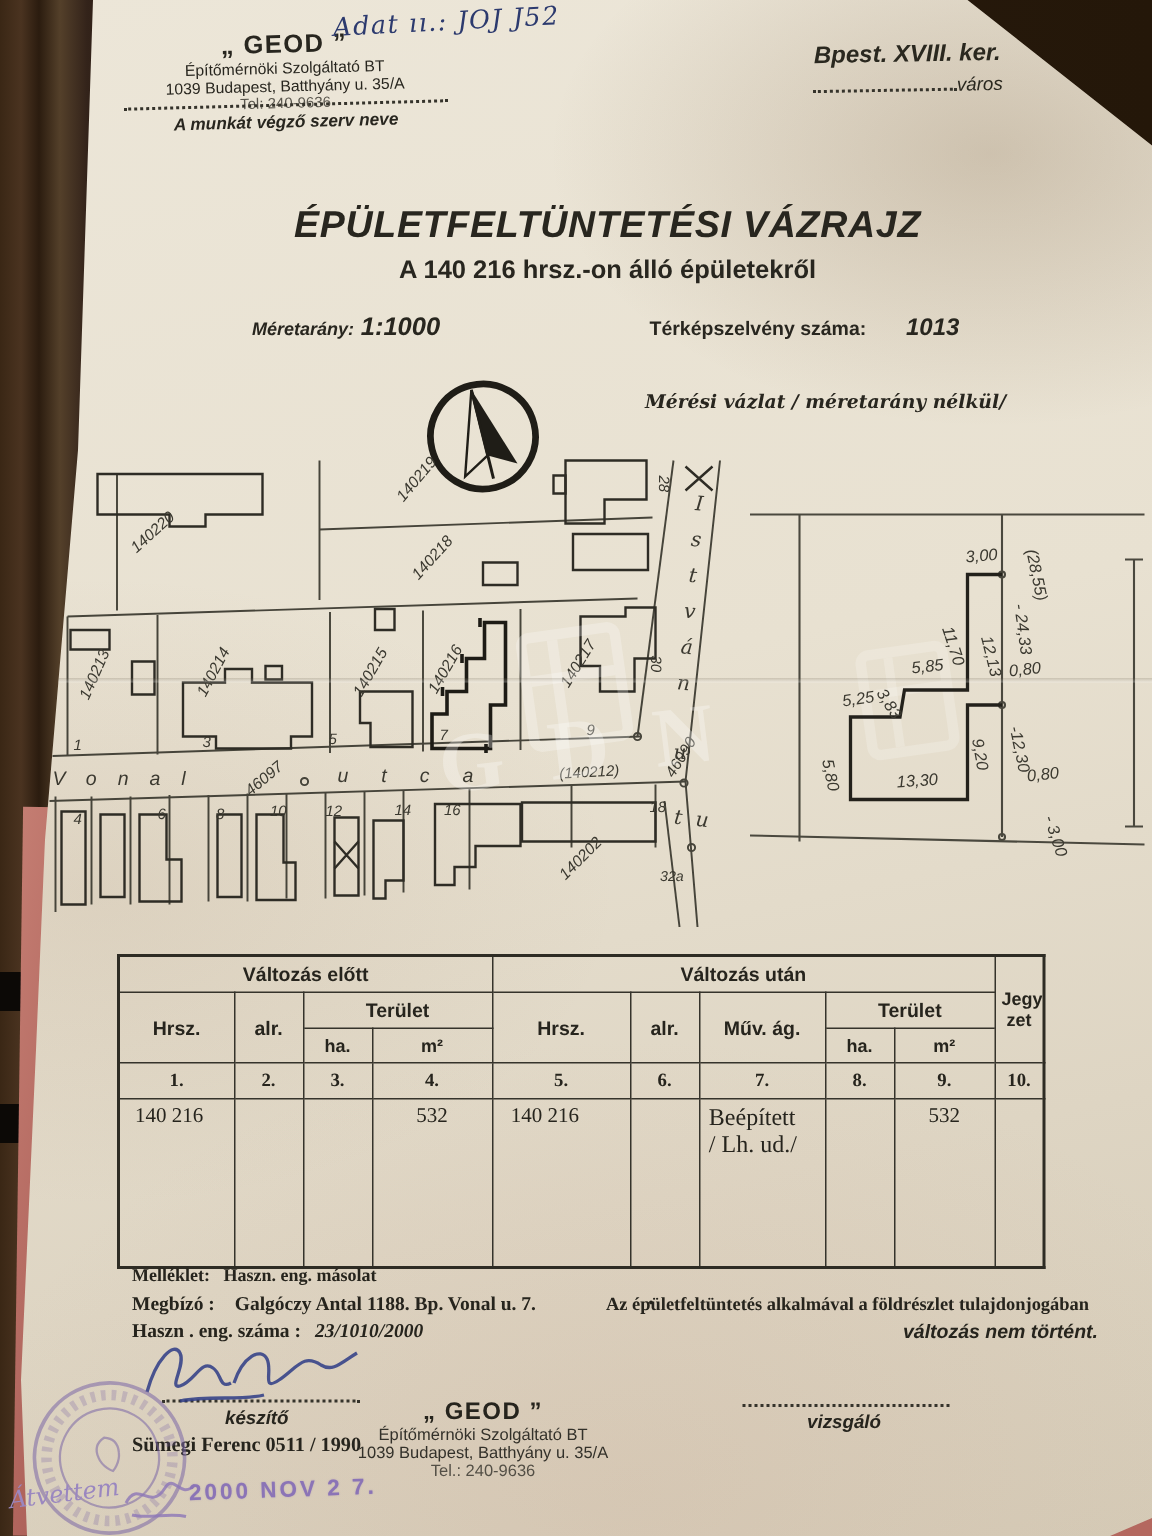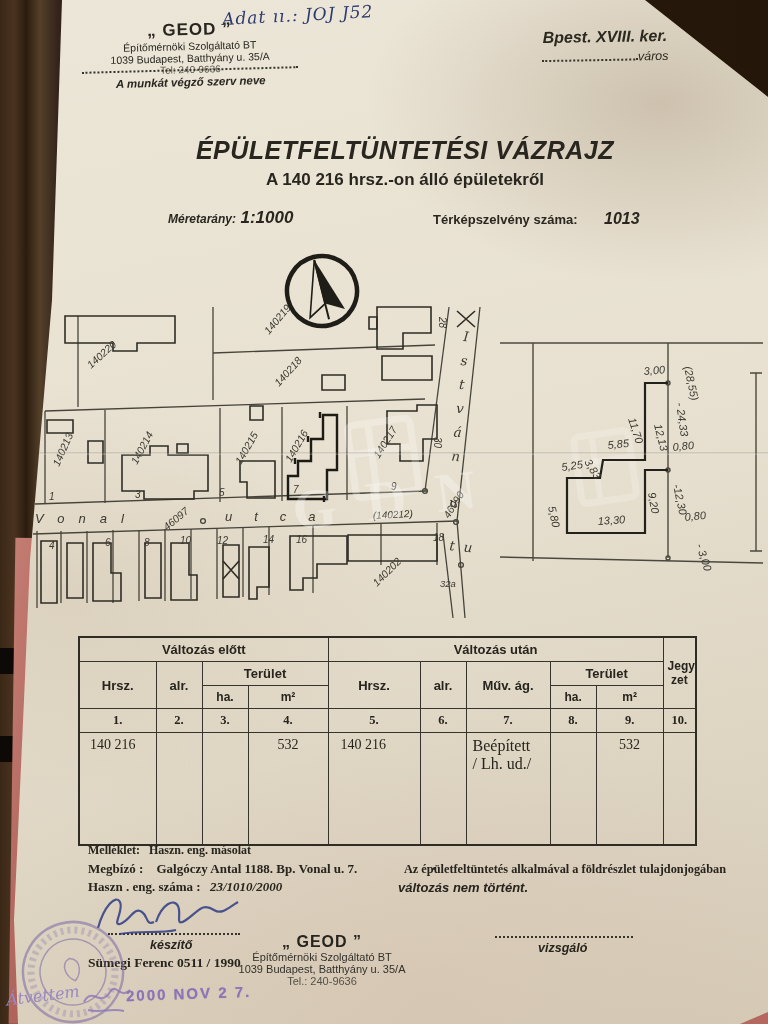--- a/index.html
+++ b/index.html
@@ -71,20 +71,21 @@
 
   <div class="abs ink" style="left:168px;top:208px">
     <span style="font-weight:bold;font-style:italic;font-size:12px">Méretarány:</span>
     <span style="font-weight:bold;font-style:italic;font-size:17px">1:1000</span>
   </div>
   <div class="abs ink" style="left:433px;top:210px">
     <span style="font-weight:bold;font-size:13px">Térképszelvény száma:</span>
     <span style="font-weight:bold;font-style:italic;font-size:16px;margin-left:22px">1013</span>
   </div>
 
+  <div class="abs hand ink" style="left:430px;top:260px;font-size:12.5px;font-weight:bold">Mérési vázlat / méretarány nélkül/</div>
 
   <svg class="abs" style="left:281px;top:250px" width="82" height="82" viewBox="0 0 82 82">
     <g transform="rotate(-14 41 41)" stroke="#1f1d17" fill="none">
       <circle cx="41" cy="41" r="35" stroke-width="4.5"></circle>
       <path d="M41,9 L41,70" stroke-width="2"></path>
       <path d="M41,9 L59,64 L41,54 Z" fill="#1f1d17" stroke="none"></path>
       <path d="M41,9 L23,64 L41,54 Z" stroke-width="1.6"></path>
     </g>
   </svg>
 
@@ -308,21 +309,21 @@
   <div class="abs serif" style="left:88px;top:861px;font-size:13px;font-weight:bold;color:#26241d">
     <span>Megbízó :</span>
     <span style="margin-left:10px">Galgóczy Antal 1188. Bp. Vonal u. 7.</span>
   </div>
   <div class="abs serif" style="left:432px;top:856px;font-size:16px;font-weight:bold;color:#26241d">.</div>
   <div class="abs serif" style="left:88px;top:879px;font-size:13px;font-weight:bold;color:#26241d">
     <span>Haszn . eng. száma :</span>
     <span style="font-style:italic;margin-left:6px">23/1010/2000</span>
   </div>
   <div class="abs serif" style="left:398px;top:862px;width:334px;text-align:center;font-weight:bold;font-size:12.3px;color:#26241d">Az épületfeltüntetés alkalmával a földrészlet tulajdonjogában</div>
-  <div class="abs" style="left:398px;top:880px;width:334px;text-align:left;font-weight:bold;font-style:italic;font-size:13px;color:#26241d">változás nem történt.</div>
+  <div class="abs" style="left:398px;top:880px;width:334px;text-align:right;font-weight:bold;font-style:italic;font-size:13px;color:#26241d">változás nem történt.</div>
 
   <div class="dotted abs" style="left:108px;top:933px;width:132px"></div>
   <div class="abs" style="left:150px;top:938px;font-weight:bold;font-style:italic;font-size:12.5px;color:#26241d">készítő</div>
   <div class="abs serif" style="left:88px;top:955px;font-weight:bold;font-size:13.5px;color:#26241d">Sümegi Ferenc 0511 / 1990</div>
 
   <div class="abs c" style="left:227px;top:933px;width:190px;text-align:center">
     <div style="font-weight:bold;font-size:16px;letter-spacing:1px;color:#26241d">„ GEOD ”</div>
     <div style="font-size:11px;color:#33312a">Építőmérnöki Szolgáltató BT</div>
     <div style="font-size:11px;color:#33312a">1039 Budapest, Batthyány u. 35/A</div>
     <div style="font-size:11px;color:#33312a;opacity:.8">Tel.: 240-9636</div>

